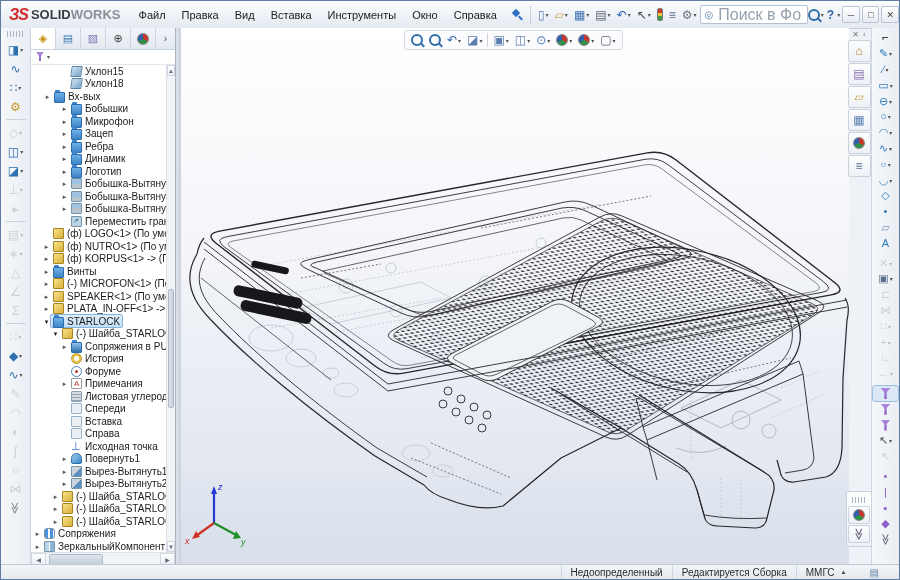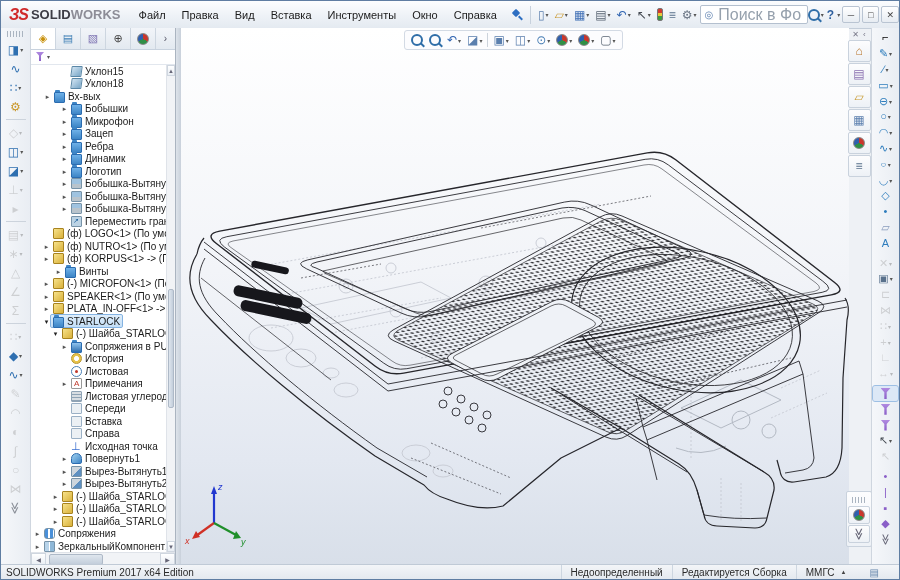--- a/index.html
+++ b/index.html
@@ -415,21 +415,21 @@
             <span class="tlabel">(ф) NUTRO&lt;1&gt; (По умолчанию&lt;</span>
           </span>
         </div>
         <div class="trow" style="padding-left: 11px;">
           <span class="arrow">▸</span>
           <span class="cw">
             <span class="ti ti-part"></span>
             <span class="tlabel">(ф) KORPUS&lt;1&gt; -&gt; (По умолчани</span>
           </span>
         </div>
-        <div class="trow" style="padding-left: 23px;">
+        <div class="trow" style="padding-left: 11px;">
           <span class="arrow">▸</span>
           <span class="cw">
             <span class="ti ti-folder"></span>
             <span class="tlabel">Винты</span>
           </span>
         </div>
         <div class="trow" style="padding-left: 11px;">
           <span class="arrow">▸</span>
           <span class="cw">
             <span class="ti ti-part"></span>
@@ -475,21 +475,21 @@
           <span class="arrow"></span>
           <span class="cw">
             <span class="ti ti-history"></span>
             <span class="tlabel">История</span>
           </span>
         </div>
         <div class="trow" style="padding-left: 29px;">
           <span class="arrow"></span>
           <span class="cw">
             <span class="ti ti-sensors"></span>
-            <span class="tlabel">Листовая</span>
+            <span class="tlabel">Форуме</span>
           </span>
         </div>
         <div class="trow" style="padding-left: 29px;">
           <span class="arrow">▸</span>
           <span class="cw">
             <span class="ti ti-annotations"></span>
             <span class="tlabel">Примечания</span>
           </span>
         </div>
         <div class="trow" style="padding-left: 29px;">
@@ -927,21 +927,20 @@
         <span class="tbi">
           <span class="g" style="color: rgb(138, 95, 200);">◆</span>
         </span>
         <span class="tbi">
           <span class="g rot90" style="color: rgb(102, 102, 119);">≫</span>
         </span>
       </div>
   </div>
 
   <div id="statusbar">
-    <span id="status-left">SOLIDWORKS Premium 2017 x64 Edition</span>
     <span style="flex:1"></span>
     <span class="scell">Недоопределенный</span>
     <span class="scell">Редактируется Сборка</span>
     <span class="scell">
       <span>ММГС</span>
         <span class="arrowup">▲</span>
     </span>
     <span id="status-icon">▤</span>
   </div>
 </div>

